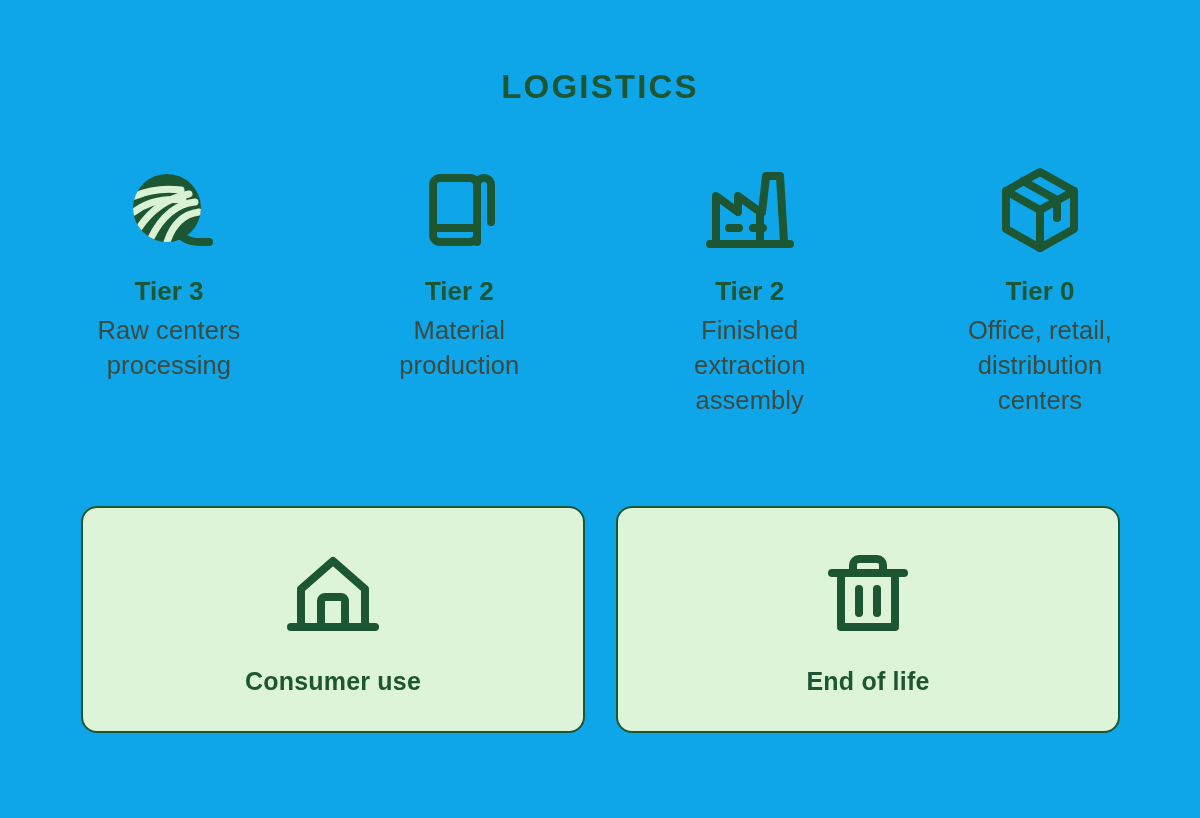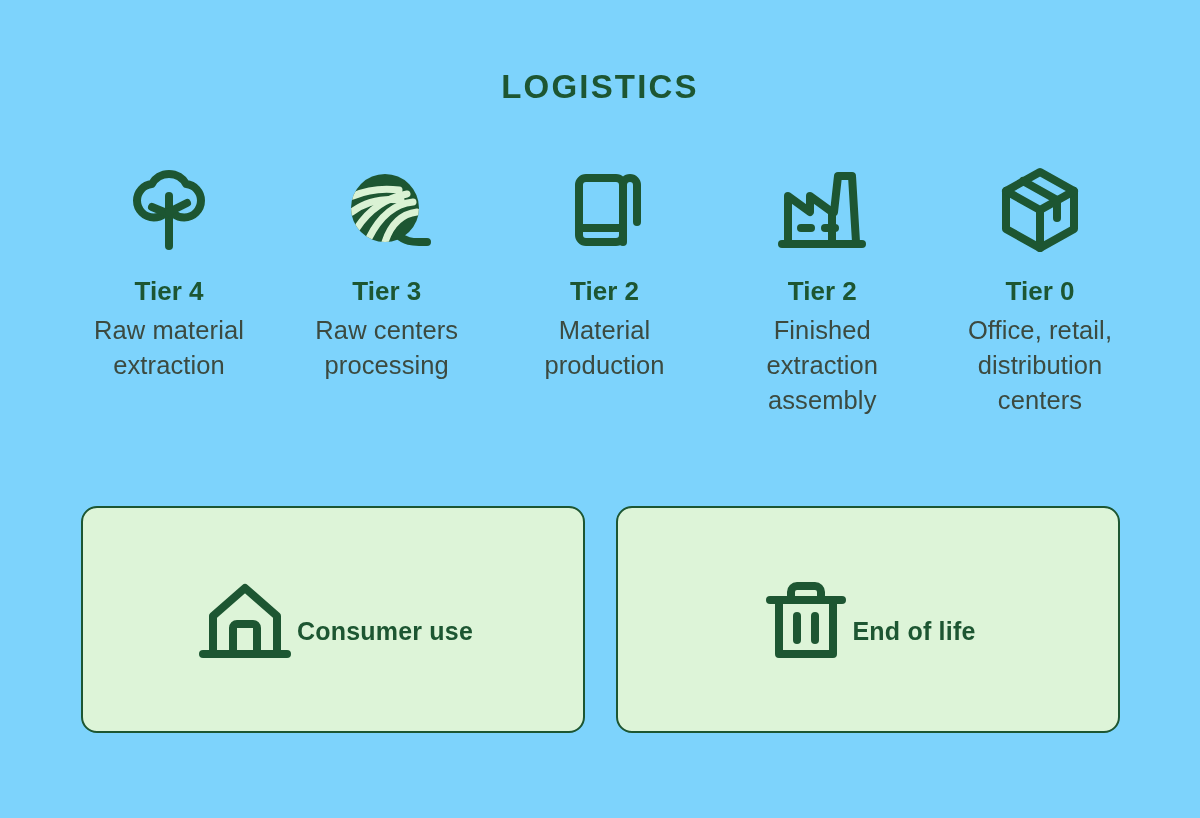--- a/index.html
+++ b/index.html
@@ -12,21 +12,21 @@
     width: 1200px;
     height: 818px;
     background: #daf2d4;
     font-family: "Liberation Sans", sans-serif;
     overflow: hidden;
   }
   .page {
     position: relative;
     width: 1200px;
     height: 818px;
-    background: #7dd3fc;
+    background: #0ea5e9;
   }
 
   
   .title {
     position: absolute;
     top: 70px;
     left: 0;
     width: 1200px;
     text-align: center;
     font-size: 33px;
@@ -84,21 +84,21 @@
     display: flex;
     justify-content: space-between;
   }
   .card {
     width: 504px;
     height: 227px;
     border: 2px solid #1d5632;
     border-radius: 16px;
     background: #ddf4d8;
     display: flex;
-    flex-direction: row;
+    flex-direction: column;
     align-items: center;
     justify-content: center;
   }
   .card-icon {
     height: 96px;
     display: flex;
     align-items: center;
     justify-content: center;
     margin-top: 4px;
   }
@@ -114,32 +114,20 @@
 </style>
 </head>
 <body>
 
 <div class="page">
 
   <div class="title">LOGISTICS</div>
 
   <div class="tier-row">
 
-    <div class="tier">
-      <div class="tier-icon">
-        <svg width="96" height="96" viewBox="0 0 96 96" fill="none" stroke="#1d5632" stroke-width="8" stroke-linecap="round" stroke-linejoin="round">
-          <path d="M48 12c-7.5 0-13.9 4.1-17.2 10.1C22.6 22.8 16 29.9 16 38.6c0 9.3 7.5 16.9 16.8 16.9 4 0 7.6-1.4 10.5-3.7 1.4 0.9 3 1.4 4.7 1.4s3.3-.5 4.7-1.4c2.9 2.3 6.5 3.7 10.5 3.7C72.5 55.5 80 47.9 80 38.6c0-8.7-6.6-15.8-14.8-16.5C61.9 16.1 55.5 12 48 12z"></path>
-          <line x1="48" y1="34" x2="48" y2="84"></line>
-          <line x1="48" y1="52" x2="31" y2="45"></line>
-          <line x1="48" y1="50" x2="66" y2="41"></line>
-        </svg>
-      </div>
-      <div class="tier-name">Tier 4</div>
-      <div class="tier-desc">Raw material extraction</div>
-    </div>
 
     <div class="tier">
       <div class="tier-icon">
         <svg width="96" height="96" viewBox="0 0 96 96">
           <defs>
             <clipPath id="yarnClip">
               <circle cx="46" cy="46" r="34"></circle>
             </clipPath>
           </defs>
           <circle cx="46" cy="46" r="34" fill="#1d5632"></circle>

